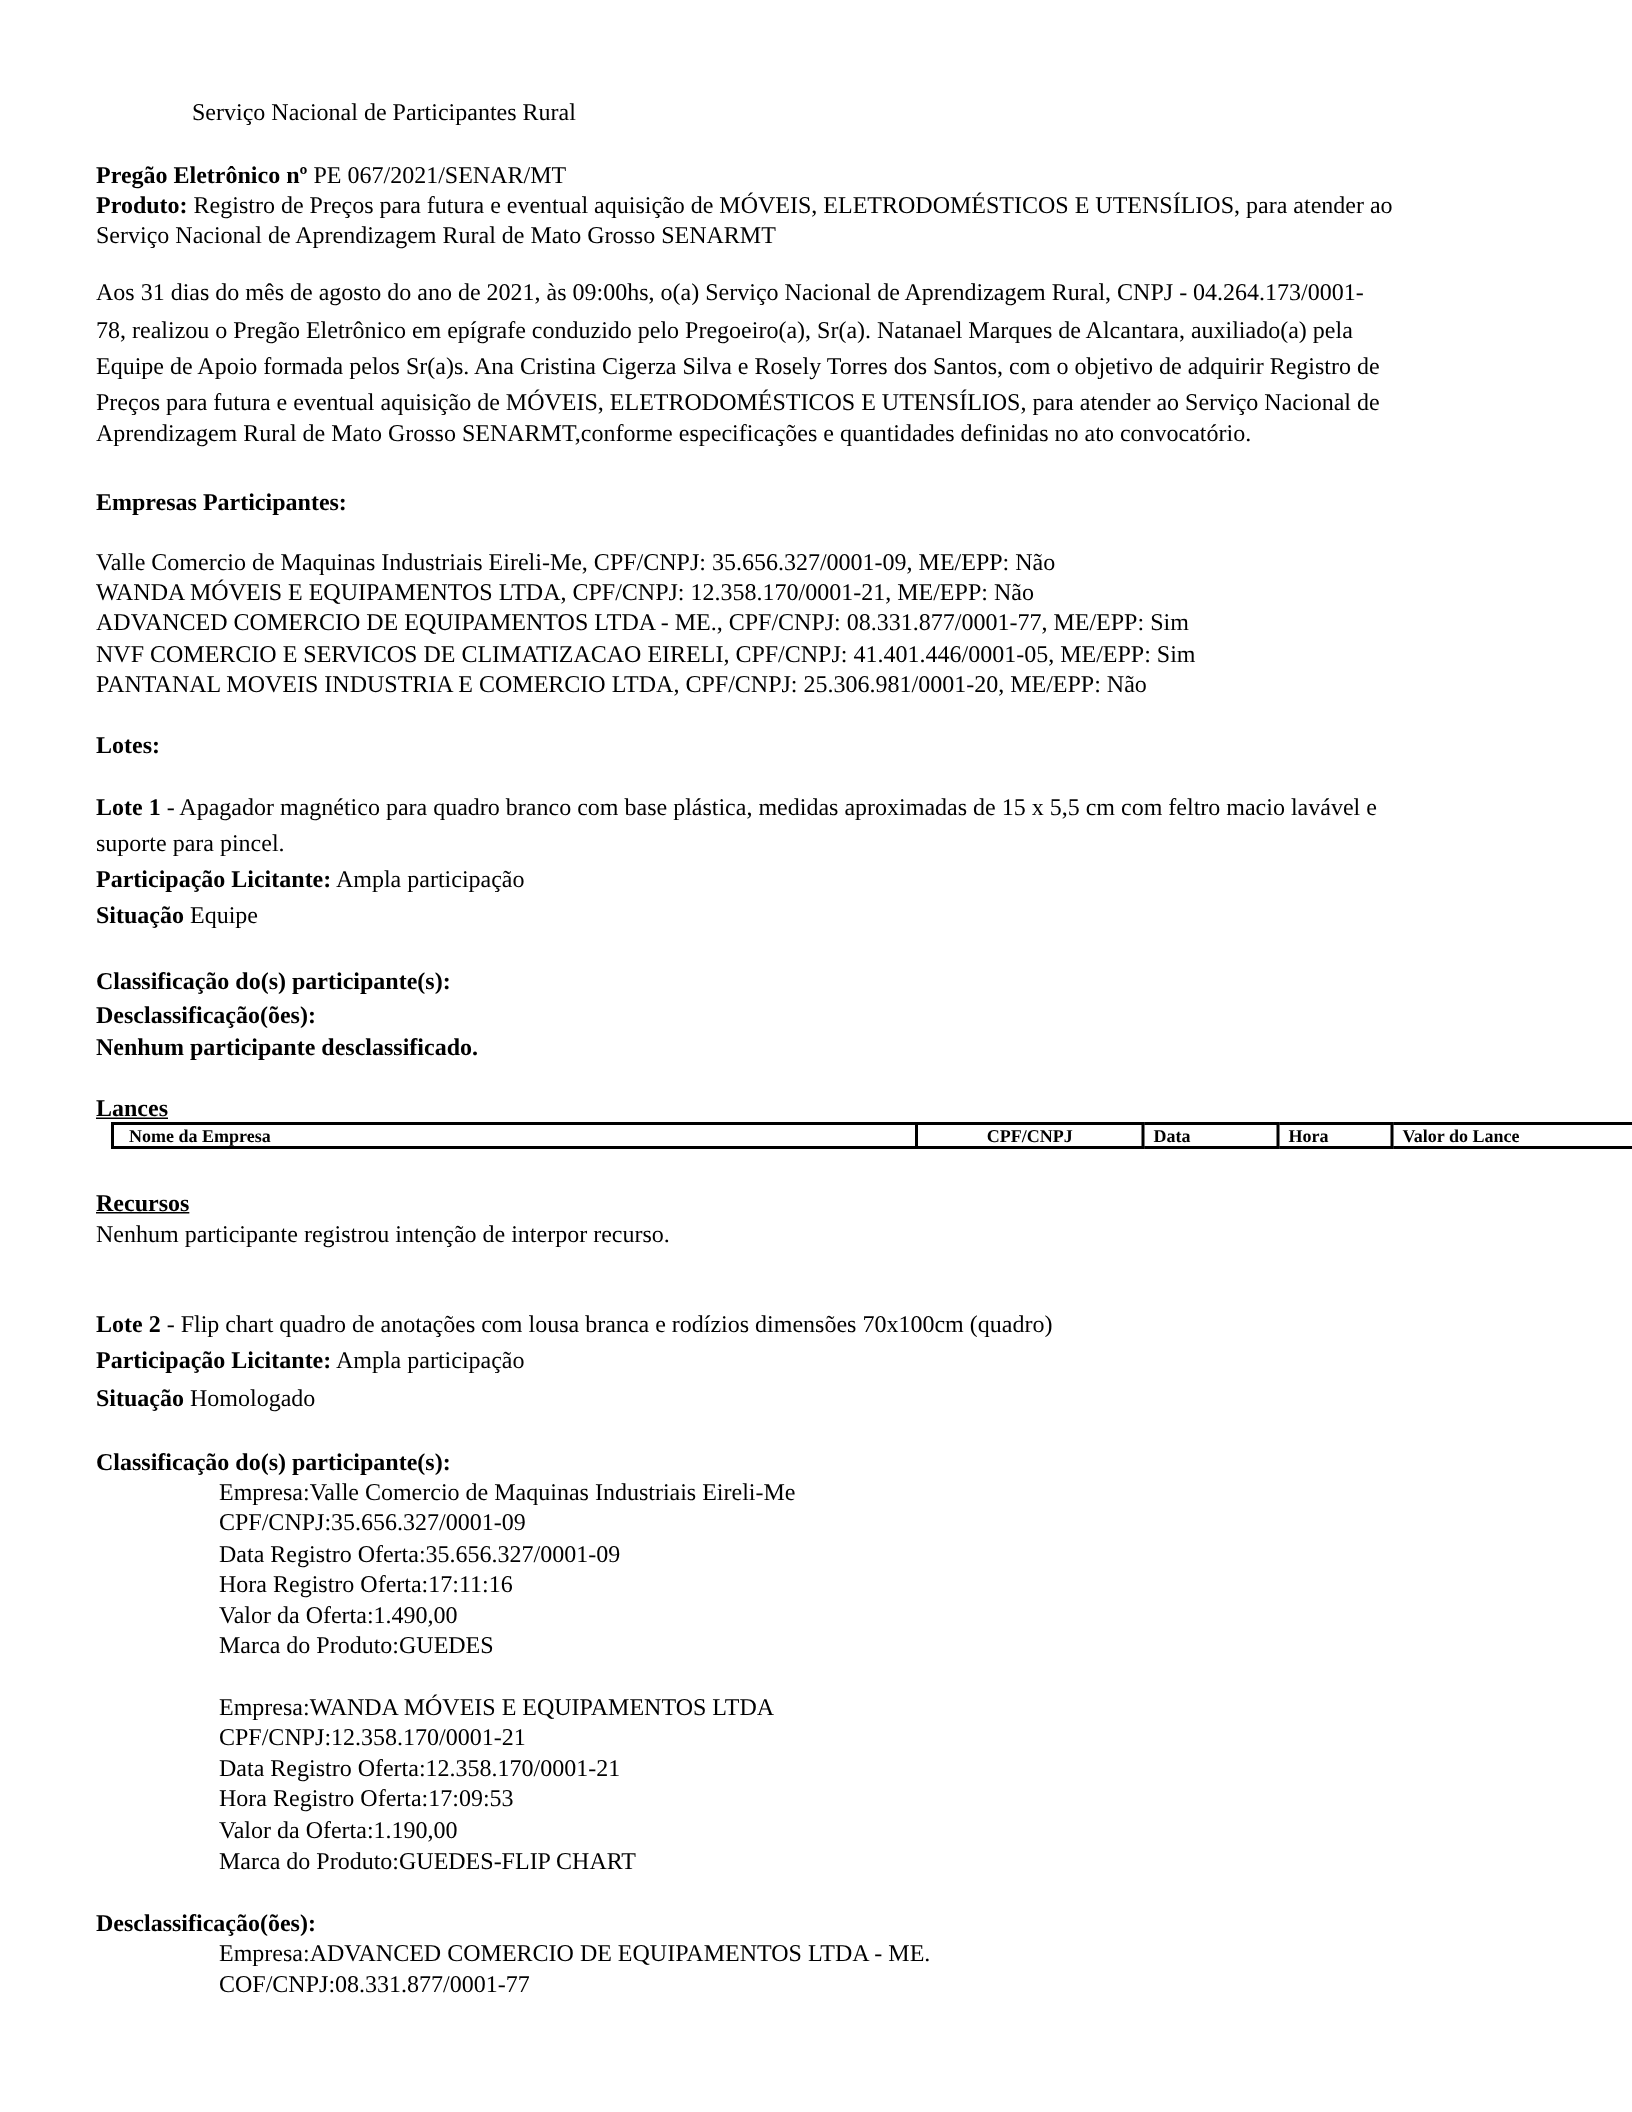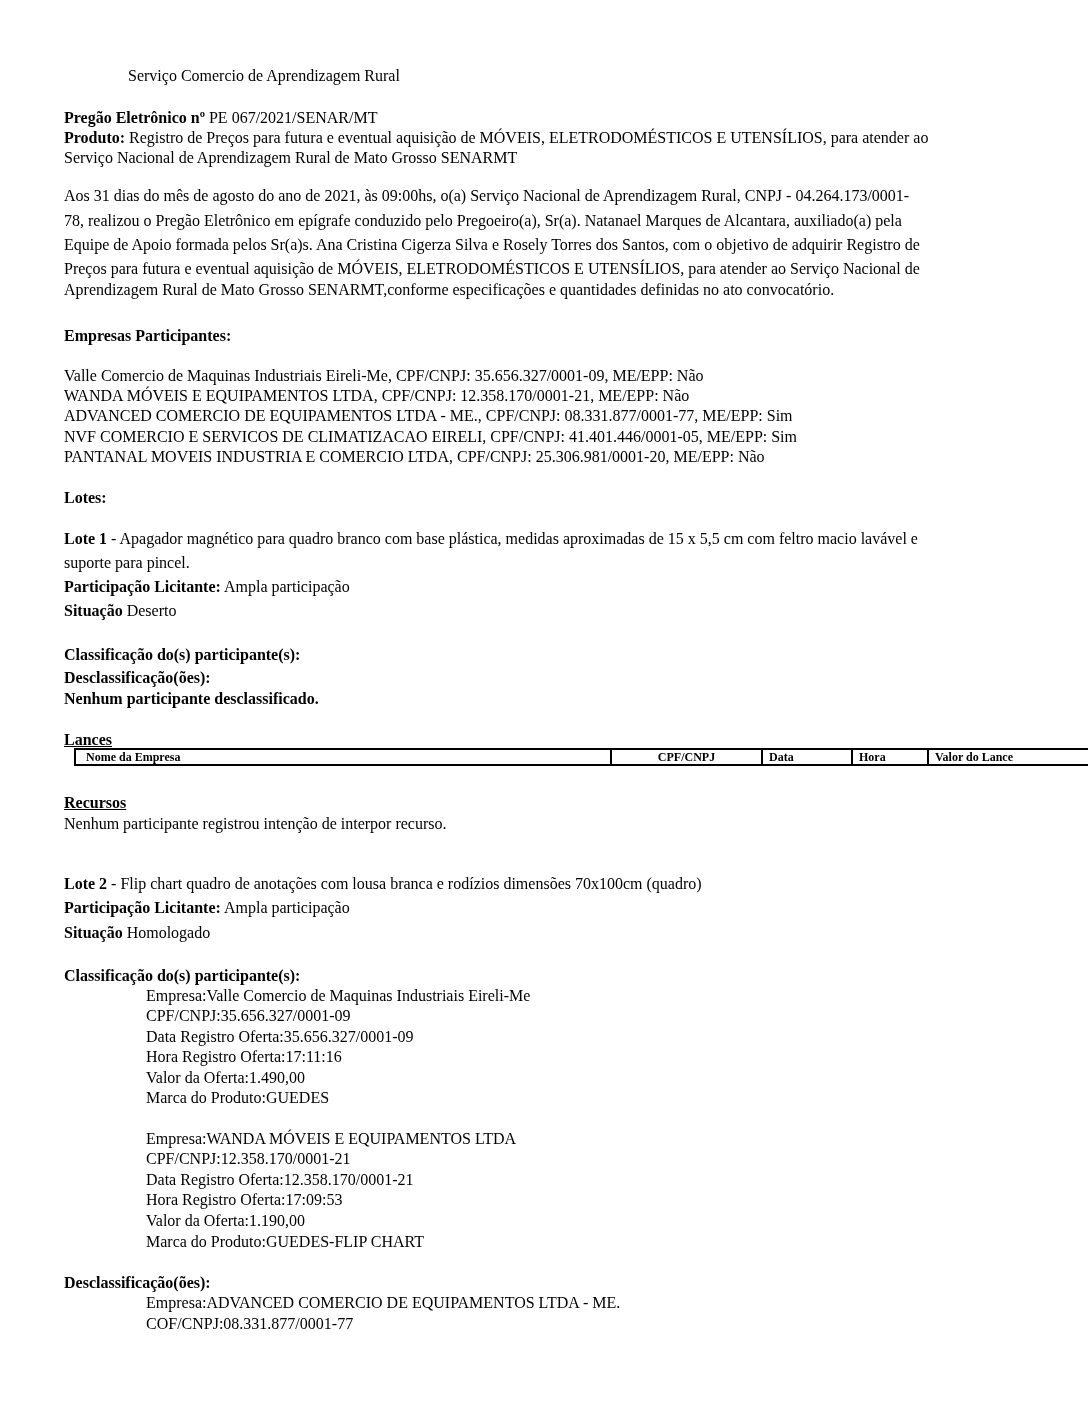--- a/index.html
+++ b/index.html
@@ -25,21 +25,21 @@
     .c-cnpj { width: 137px; text-align: center; margin-top: 17px; }
     .c-data { width: 76px; text-align: left; }
     .c-hora { width: 62px; text-align: left; }
     .c-valor { text-align: left; font-family: Liberation Serif, serif; }
   </style>
 </head>
 <body>
 
 <div class="page">
 
-  <div class="line header-indent" style="top:66px;">Serviço Comercio de Aprendizagem Rural</div>
+  <div class="line header-indent" style="top:66px;">Serviço Nacional de Participantes Rural</div>
 
   <div class="line" style="top:108px;">
     <span class="b">Pregão Eletrônico nº</span><span> PE 067/2021/SENAR/MT</span>
   </div>
   <div class="line" style="top:128px;">
     <span class="b">Produto:</span><span> Registro de Preços para futura e eventual aquisição de MÓVEIS, ELETRODOMÉSTICOS E UTENSÍLIOS, para atender ao</span>
   </div>
   <div class="line" style="top:148px;">Serviço Nacional de Aprendizagem Rural de Mato Grosso SENARMT</div>
 
   <div>
@@ -63,21 +63,21 @@
 
   <div>
     <div class="line" style="top:529px;">
       <span class="b">Lote 1</span><span> - Apagador magnético para quadro branco com base plástica, medidas aproximadas de 15 x 5,5 cm com feltro macio lavável e</span>
     </div>
     <div class="line" style="top:553px;">suporte para pincel.</div>
     <div class="line" style="top:577px;">
       <span class="b">Participação Licitante:</span><span>  Ampla participação</span>
     </div>
     <div class="line" style="top:601px;">
-      <span class="b">Situação</span><span>  Deserto</span>
+      <span class="b">Situação</span><span>  Equipe</span>
     </div>
 
     <div class="line b" style="top:645px;">Classificação do(s) participante(s):</div>
     <div class="line b" style="top:668px;">Desclassificação(ões):</div>
     <div class="line" style="top:689px;font-weight:bold;">Nenhum participante desclassificado.</div>
 
     <div class="line u" style="top:730px;">Lances</div>
     <table class="lances">
       <tbody>
           <tr>

